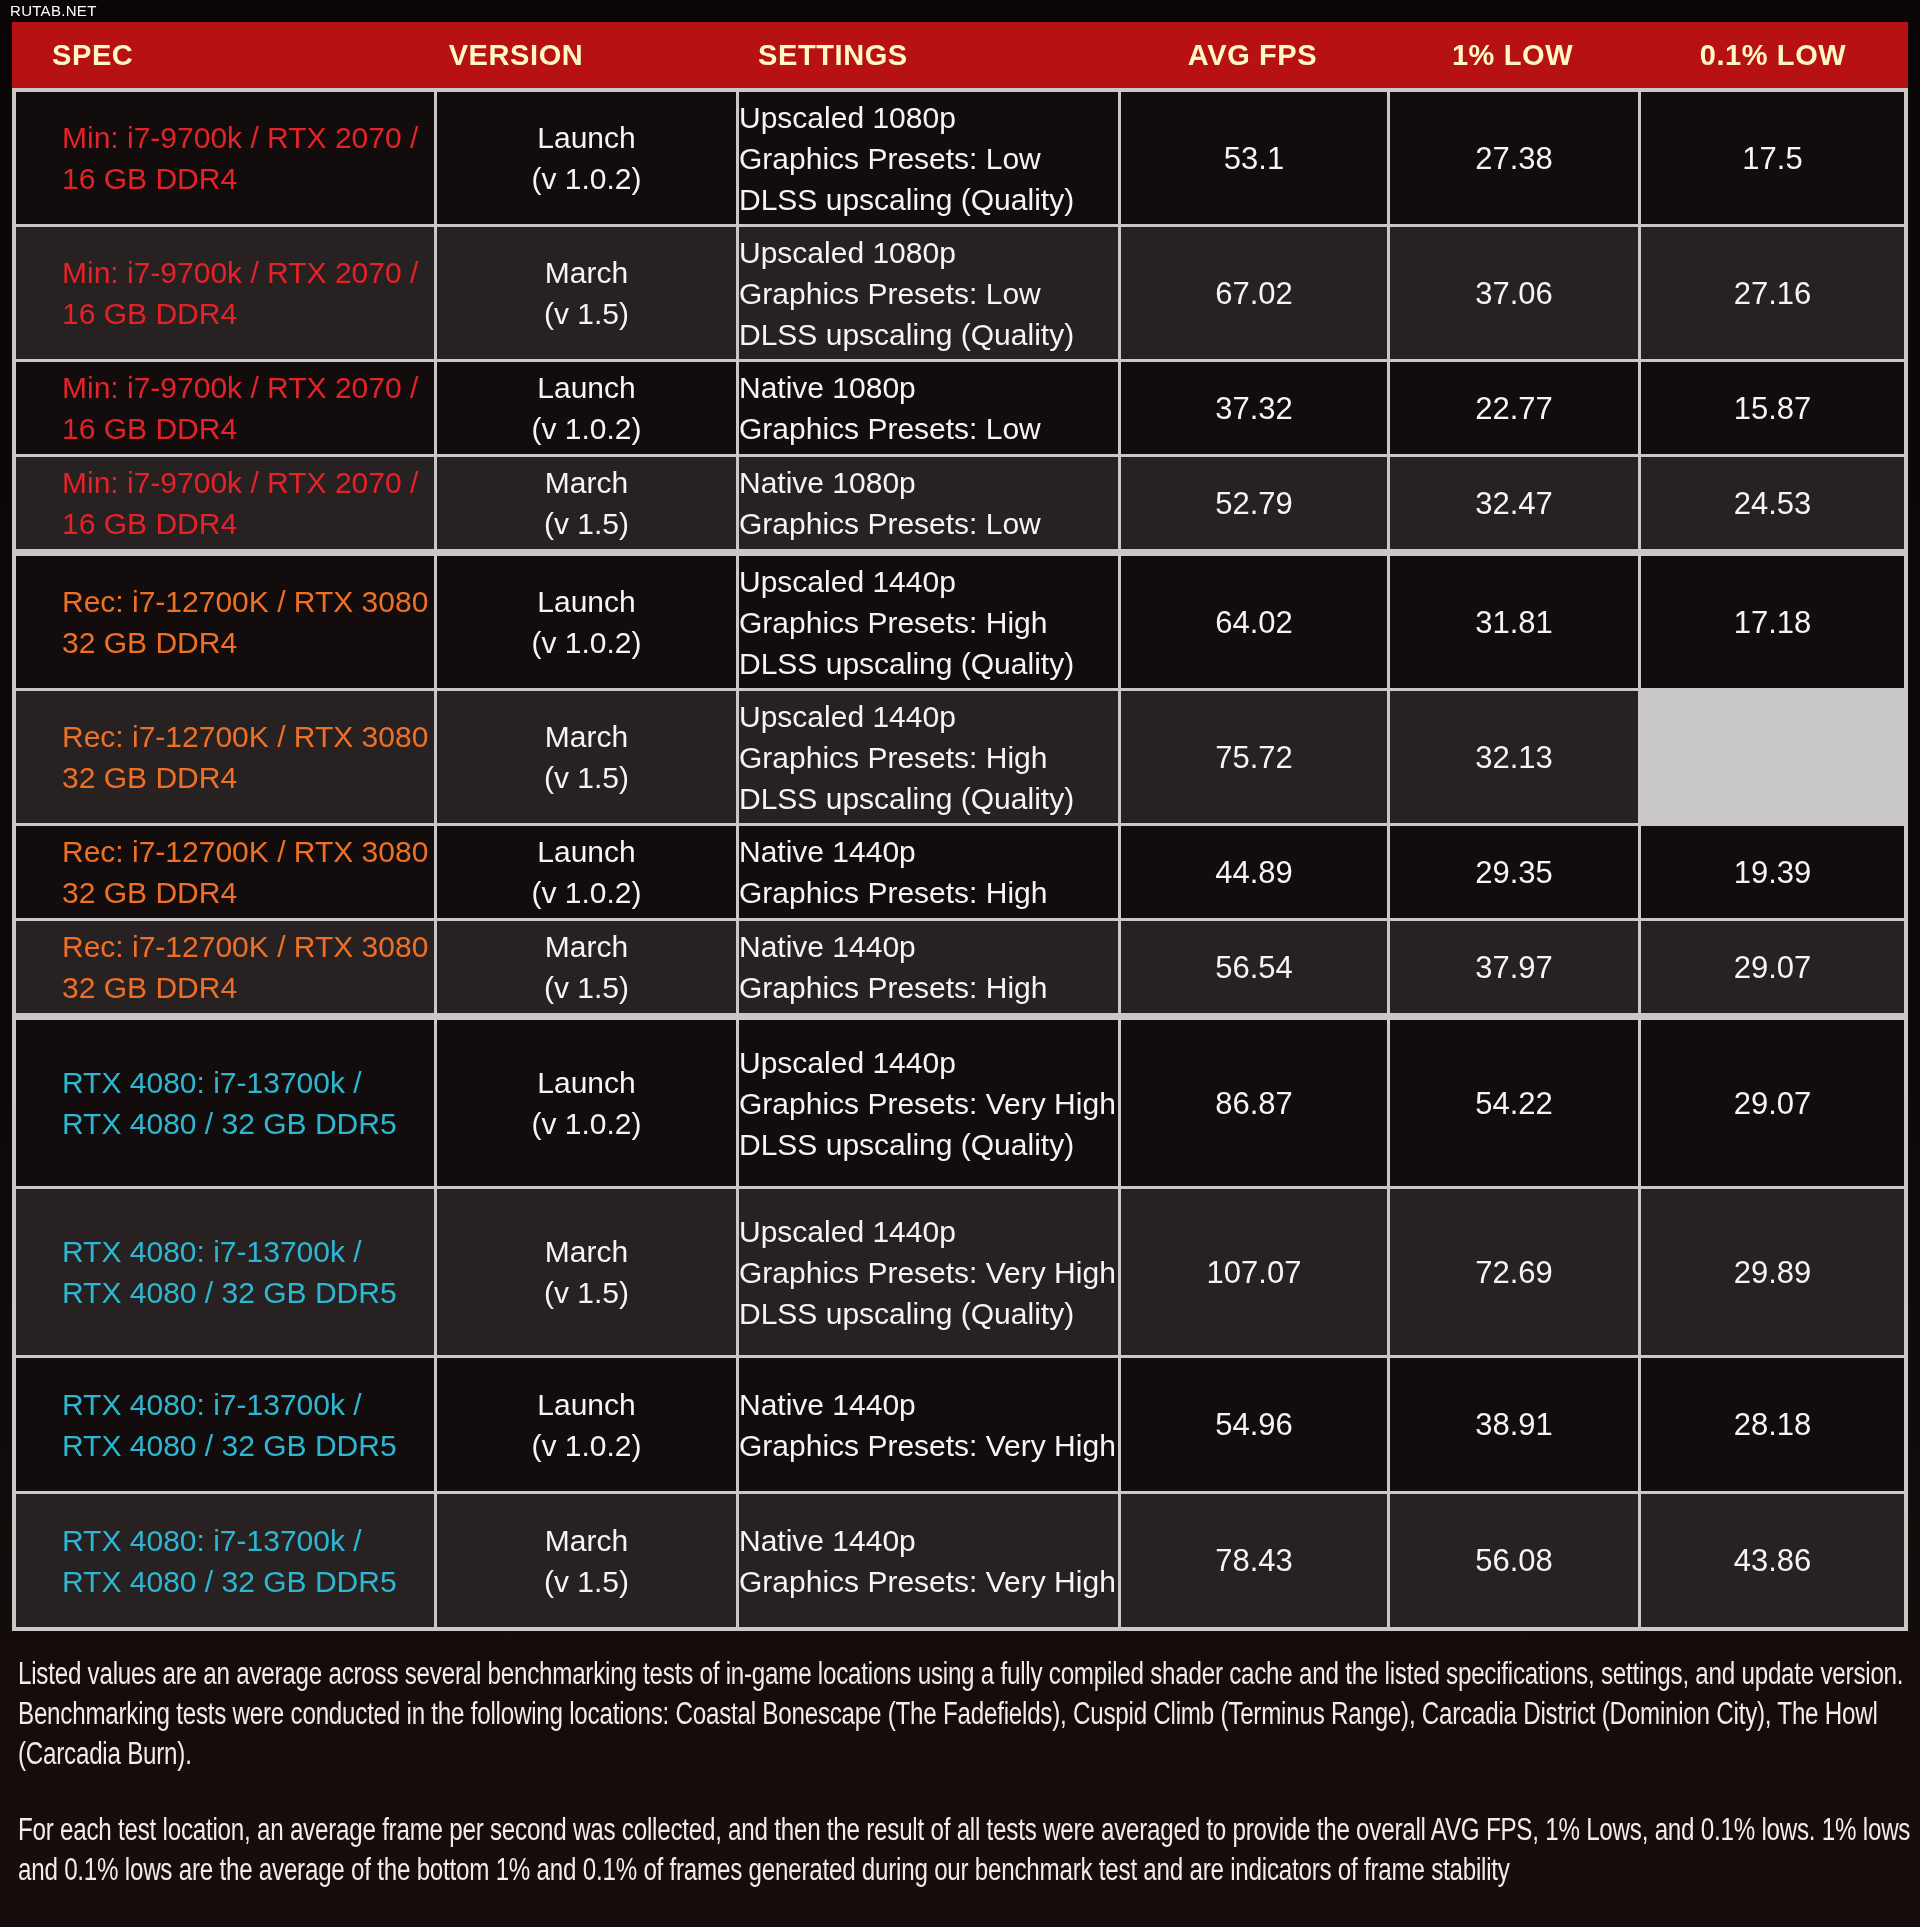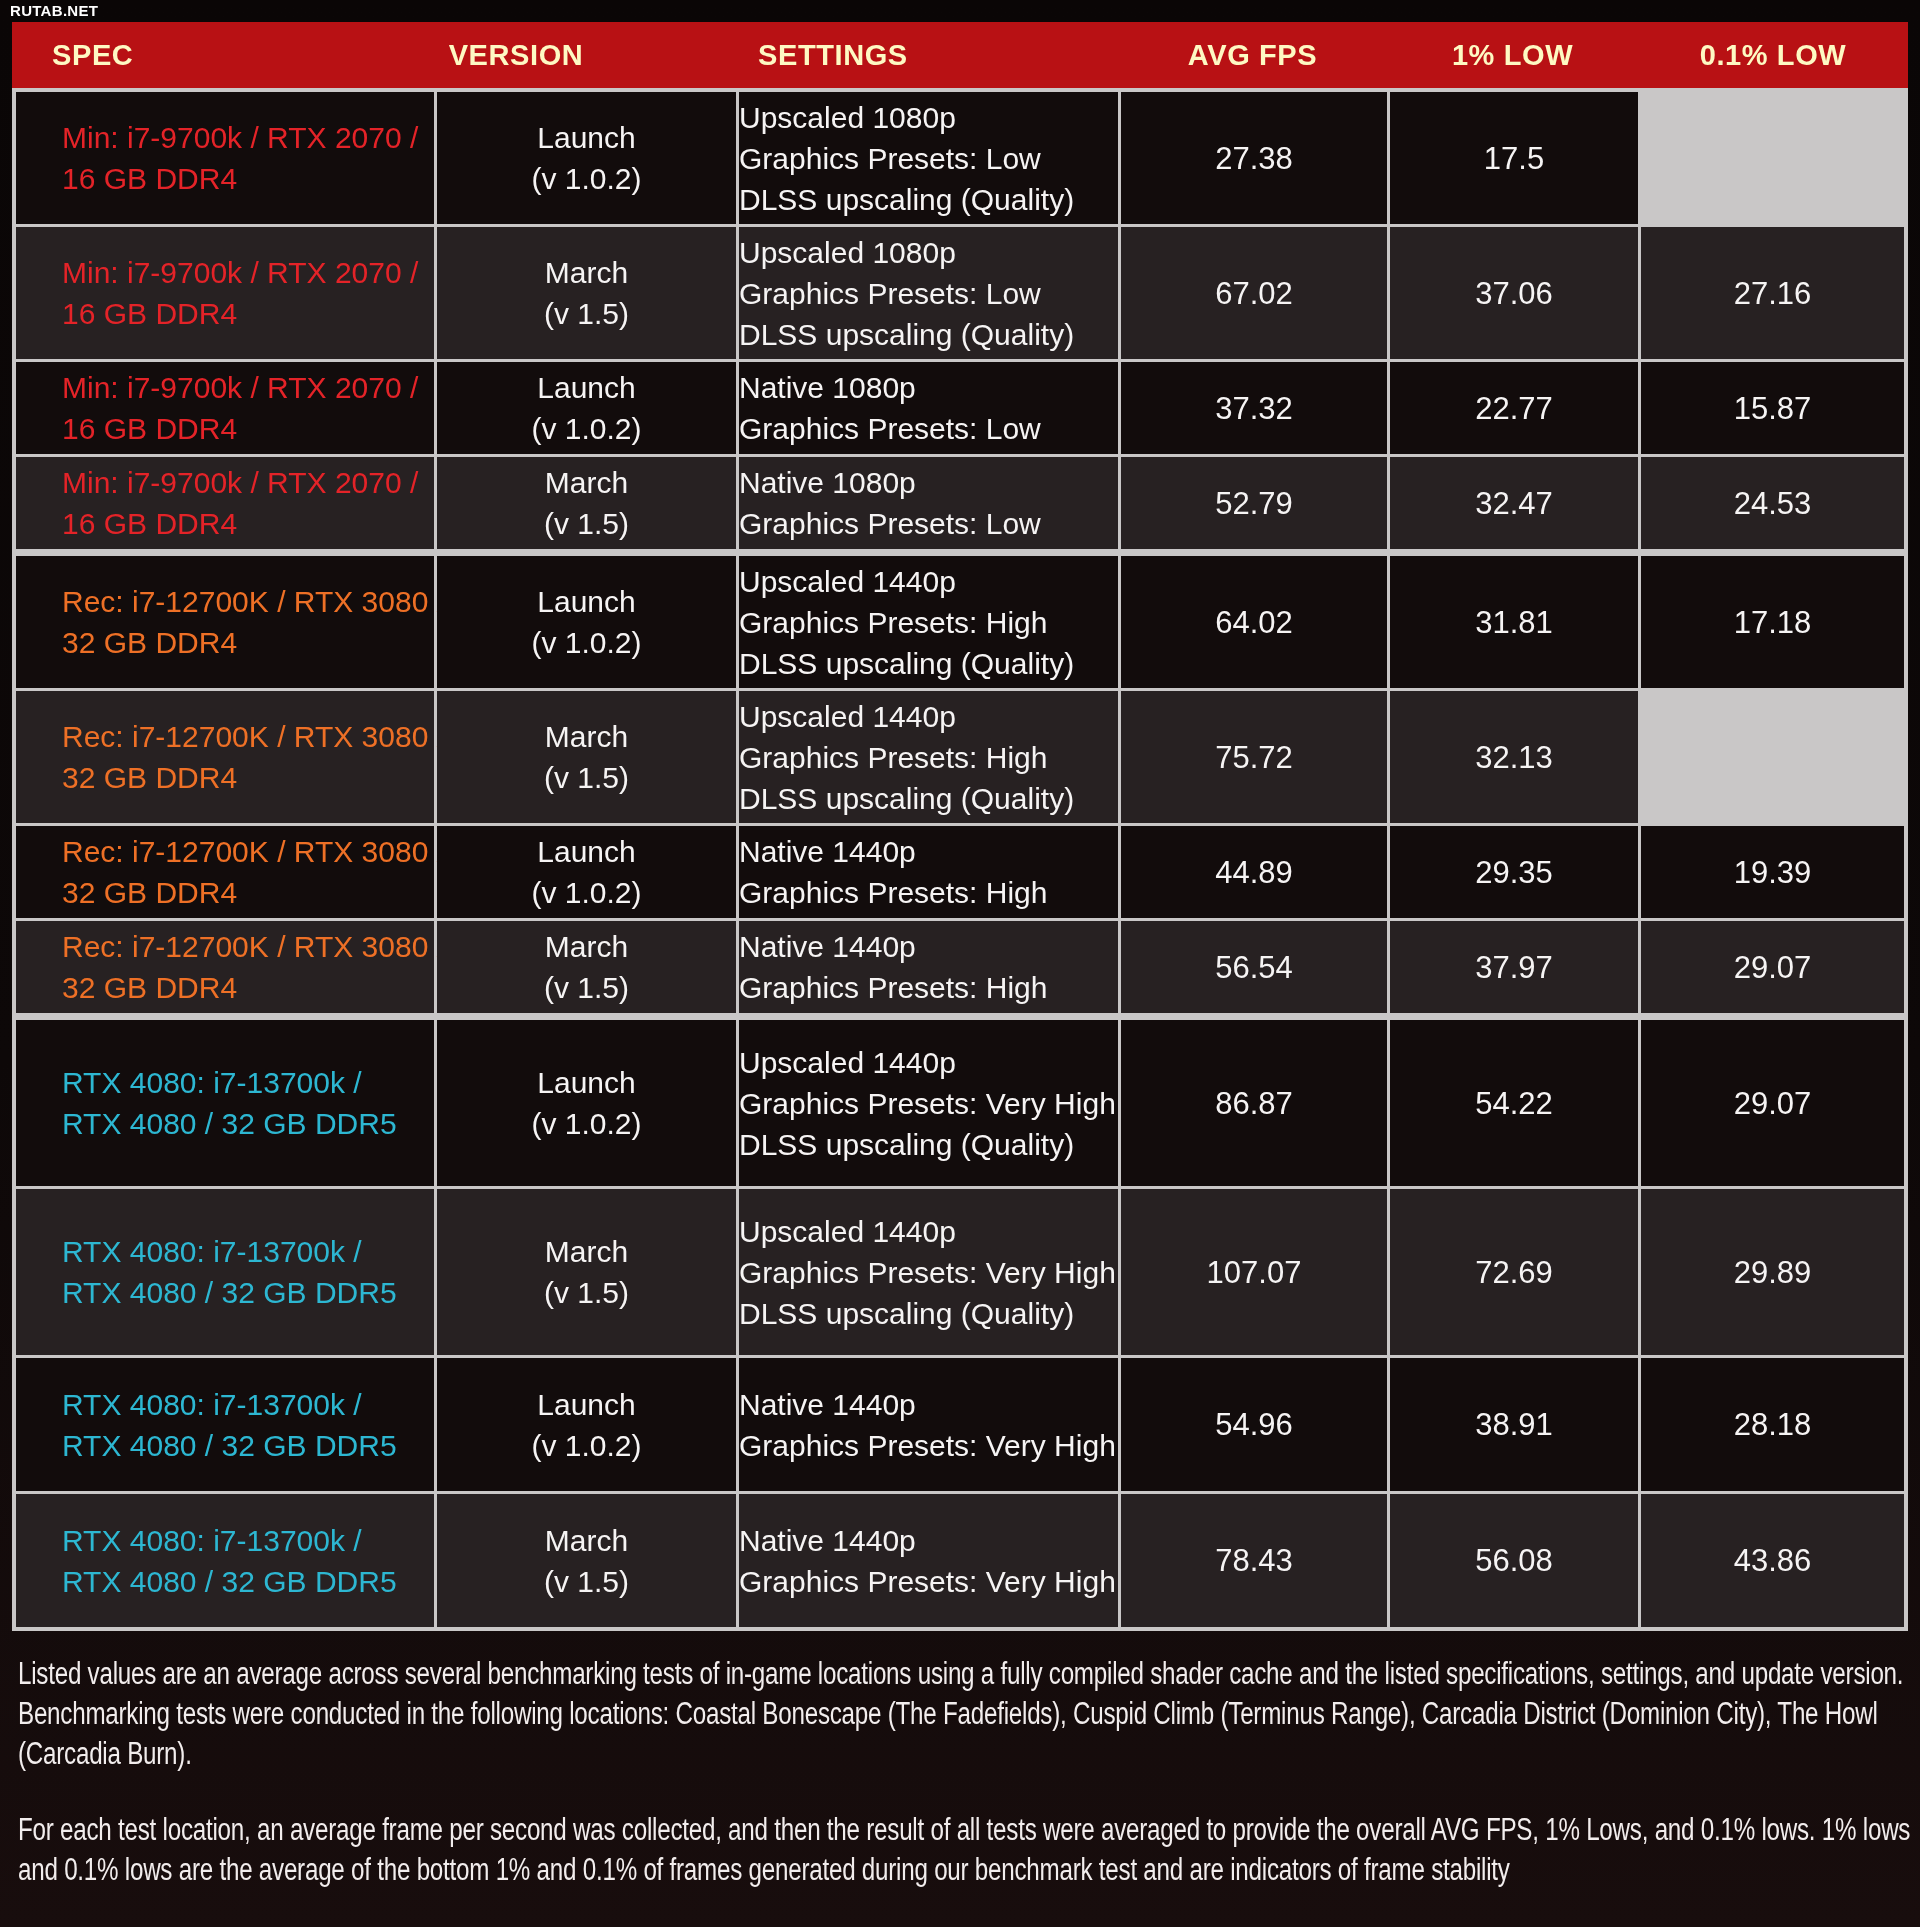--- a/index.html
+++ b/index.html
@@ -14,21 +14,21 @@
     --page-bg:#0b0707;
   }
   html,body{margin:0;padding:0;}
   body{
     width:1920px;height:1927px;position:relative;overflow:hidden;
     background:linear-gradient(180deg,#0a0606 0%,#0d0808 55%,#180d0d 100%);
     font-family:"Liberation Sans",sans-serif;
   }
   .watermark{
     position:absolute;top:2px;left:10px;
-    color:#ffffff;font-size:15px;font-weight:bold;letter-spacing:.3px;
+    color:#ffffff;font-size:15px;font-weight:normal;letter-spacing:.3px;
   }
   .table-wrap{position:absolute;top:22px;left:12px;width:1896px;}
   .thead{
     display:grid;grid-template-columns:422px 302px 382px 269px 251px 270px;
     height:66px;align-items:center;
     background:var(--header-bg);color:#fef9c3;
     font-weight:bold;font-size:29px;letter-spacing:.6px;
   }
   .th{white-space:nowrap;}
   .th-spec{padding-left:40px;}
@@ -92,20 +92,21 @@
       </div>
       <div class="cell version">
         <div class="line">Launch</div>
         <div class="line">(v 1.0.2)</div>
       </div>
       <div class="cell settings">
         <div class="line">Upscaled 1080p</div>
         <div class="line">Graphics Presets: Low</div>
         <div class="line">DLSS upscaling (Quality)</div>
       </div>
+      <div class="cell num">53.1</div>
       <div class="cell num">27.38</div>
       <div class="cell num">17.5</div>
     </div>
 
     <div class="row row-march rh-a">
       <div class="cell spec spec-red">
         <div class="line">Min: i7-9700k / RTX 2070 /</div>
         <div class="line">16 GB DDR4</div>
       </div>
       <div class="cell version">

